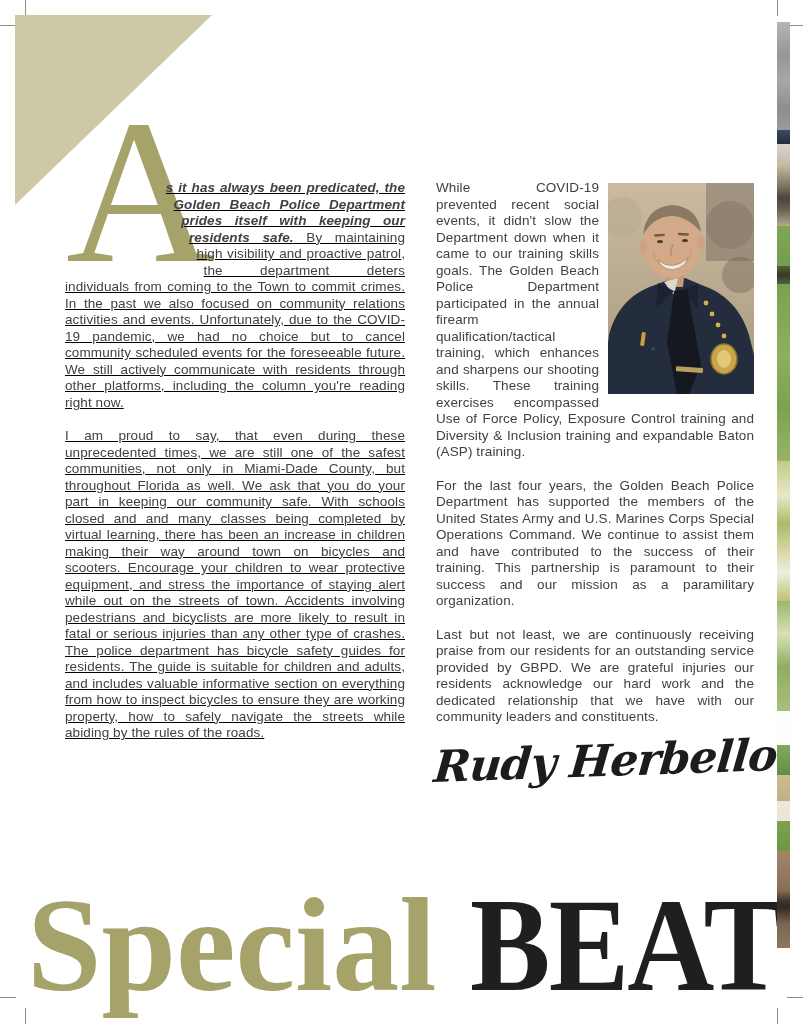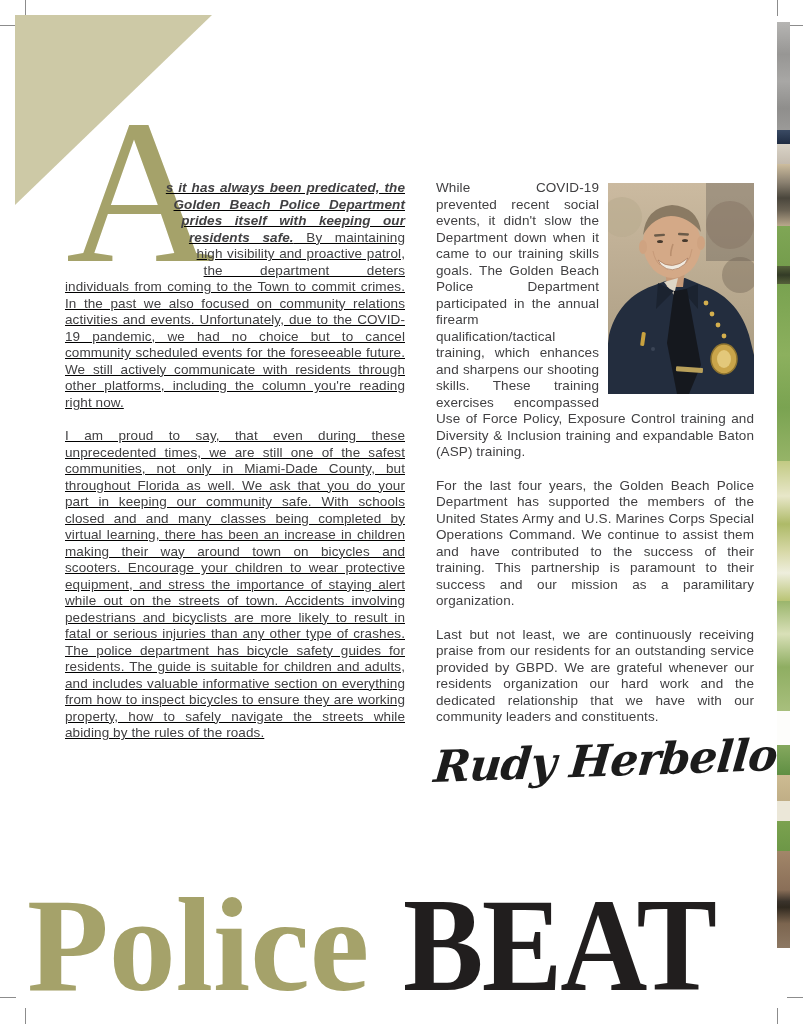--- a/index.html
+++ b/index.html
@@ -163,25 +163,25 @@
 
         <ellipse cx="116" cy="176" rx="13" ry="15" fill="#caa54a" stroke="#8f742f" stroke-width="1.5"></ellipse>
         <ellipse cx="116" cy="176" rx="7" ry="9" fill="#e3c87a"></ellipse>
 
         <rect x="68" y="184" width="27" height="5" rx="1" fill="#b9a05a" transform="rotate(4 81 186)"></rect>
         <rect x="33" y="149" width="4" height="14" rx="1.5" fill="#c9a23f" transform="rotate(8 35 156)"></rect>
         <circle cx="45" cy="166" r="2" fill="#3a4456"></circle>
       </svg>
         </span><span>While COVID-19 prevented recent social events, it didn't slow the Department down when it came to our training skills goals. The Golden Beach Police Department participated in the annual firearm qualification/tactical training, which enhances and sharpens our shooting skills. These training exercises encompassed Use of Force Policy, Exposure Control training and Diversity &amp; Inclusion training and expandable Baton (ASP) training.</span></p>
     <p class="body">For the last four years, the Golden Beach Police Department has supported the members of the United States Army and U.S. Marines Corps Special Operations Command. We continue to assist them and have contributed to the success of their training. This partnership is paramount to their success and our mission as a paramilitary organization.</p>
-    <p class="body">Last but not least, we are continuously receiving praise from our residents for an outstanding service provided by GBPD. We are grateful whenever our residents organization our hard work and the dedicated relationship that we have with our community leaders and constituents.</p>
+    <p class="body">Last but not least, we are continuously receiving praise from our residents for an outstanding service provided by GBPD. We are grateful injuries our residents acknowledge our hard work and the dedicated relationship that we have with our community leaders and constituents.</p>
     <div class="signature">Rudy Herbello</div>
   </div>
 
-  <div class="headline"><span class="w1">Police</span><span class="w2">BEAT</span></div>
+  <div class="headline"><span class="w1">Special</span><span class="w2">BEAT</span></div>
 
   <div class="strip">
       <div style="height: 108px; background: linear-gradient(rgb(182, 181, 179) 0%, rgb(151, 150, 148) 30%, rgb(168, 167, 165) 55%, rgb(143, 142, 140) 80%, rgb(155, 154, 152) 100%);"></div>
       <div style="height: 14px; background: linear-gradient(rgb(58, 74, 99), rgb(31, 44, 66));"></div>
       <div style="height: 20px; background: linear-gradient(rgb(217, 211, 199), rgb(196, 187, 174));"></div>
       <div style="height: 62px; background: linear-gradient(rgb(205, 189, 158) 0%, rgb(138, 128, 112) 30%, rgb(74, 70, 60) 55%, rgb(107, 99, 84) 75%, rgb(185, 168, 140) 100%);"></div>
       <div style="height: 40px; background: linear-gradient(rgb(127, 166, 85), rgb(117, 157, 77));"></div>
       <div style="height: 18px; background: linear-gradient(rgb(85, 97, 58), rgb(51, 59, 38) 50%, rgb(85, 97, 58));"></div>
       <div style="height: 177px; background: linear-gradient(rgb(121, 162, 80) 0%, rgb(140, 176, 94) 40%, rgb(122, 163, 81) 70%, rgb(150, 180, 104) 100%);"></div>
       <div style="height: 140px; background: linear-gradient(rgb(194, 202, 131) 0%, rgb(232, 231, 201) 25%, rgb(174, 186, 104) 45%, rgb(216, 217, 168) 65%, rgb(238, 238, 221) 80%, rgb(185, 196, 116) 100%);"></div>

